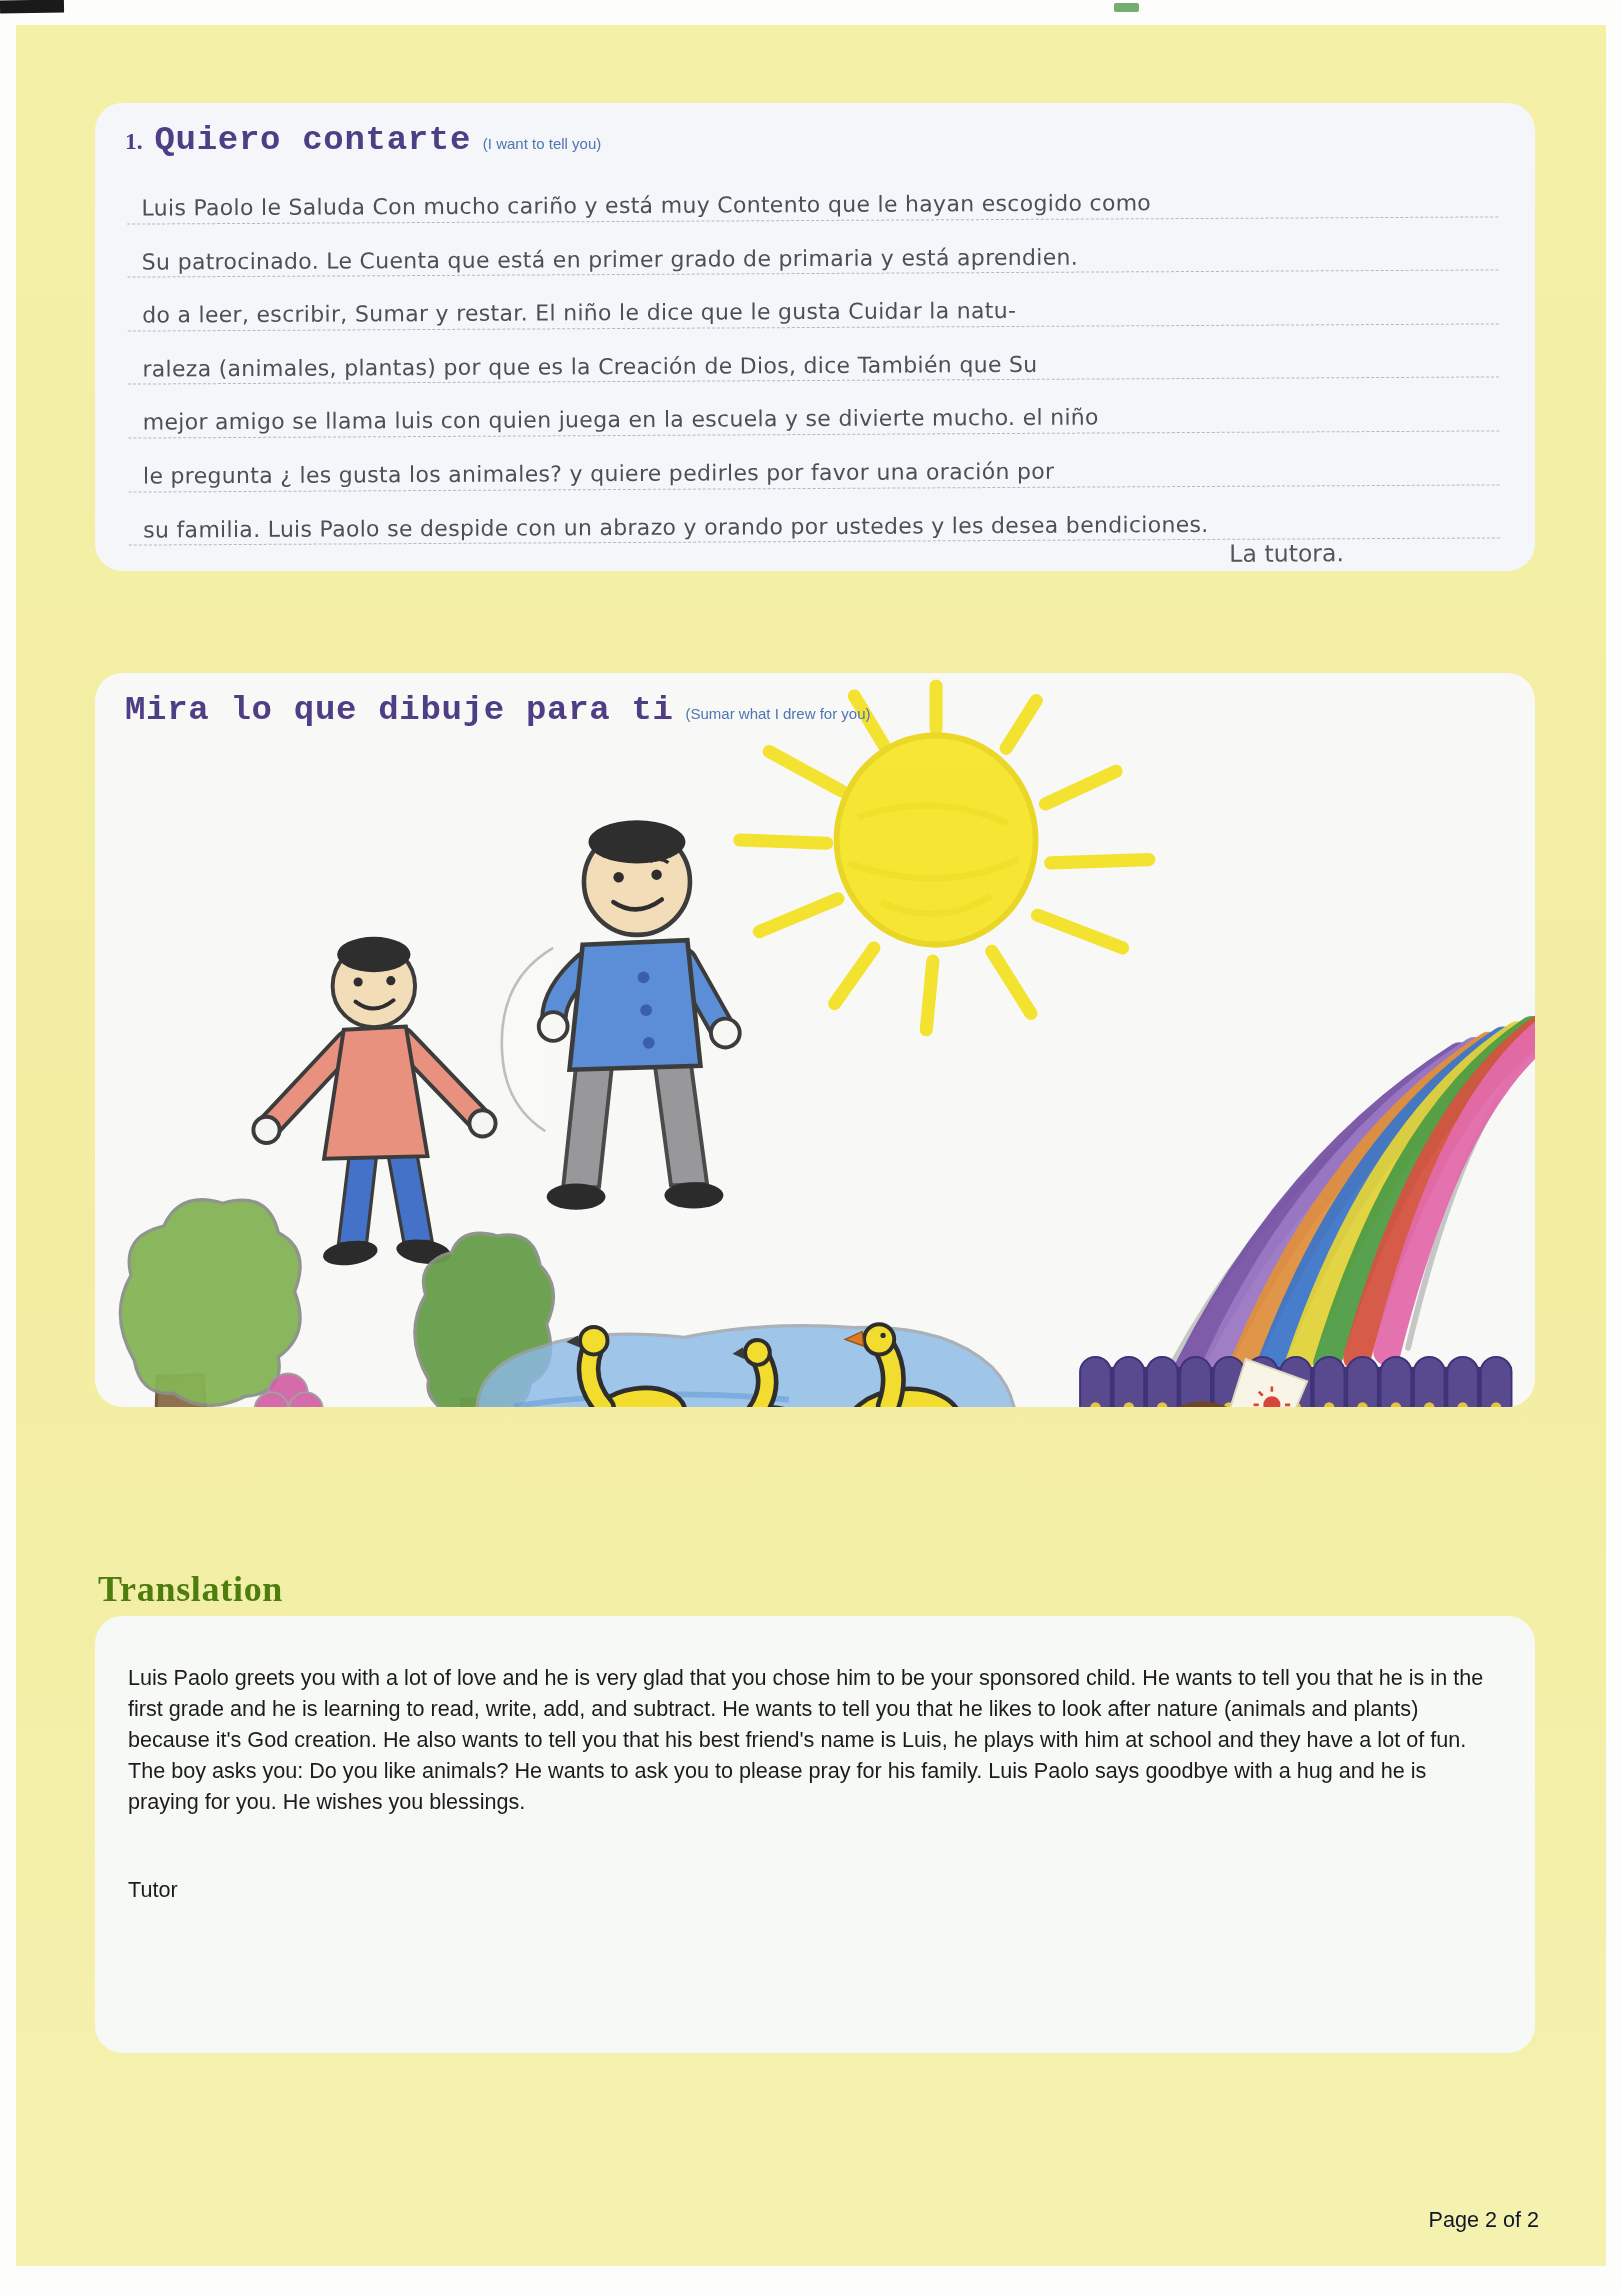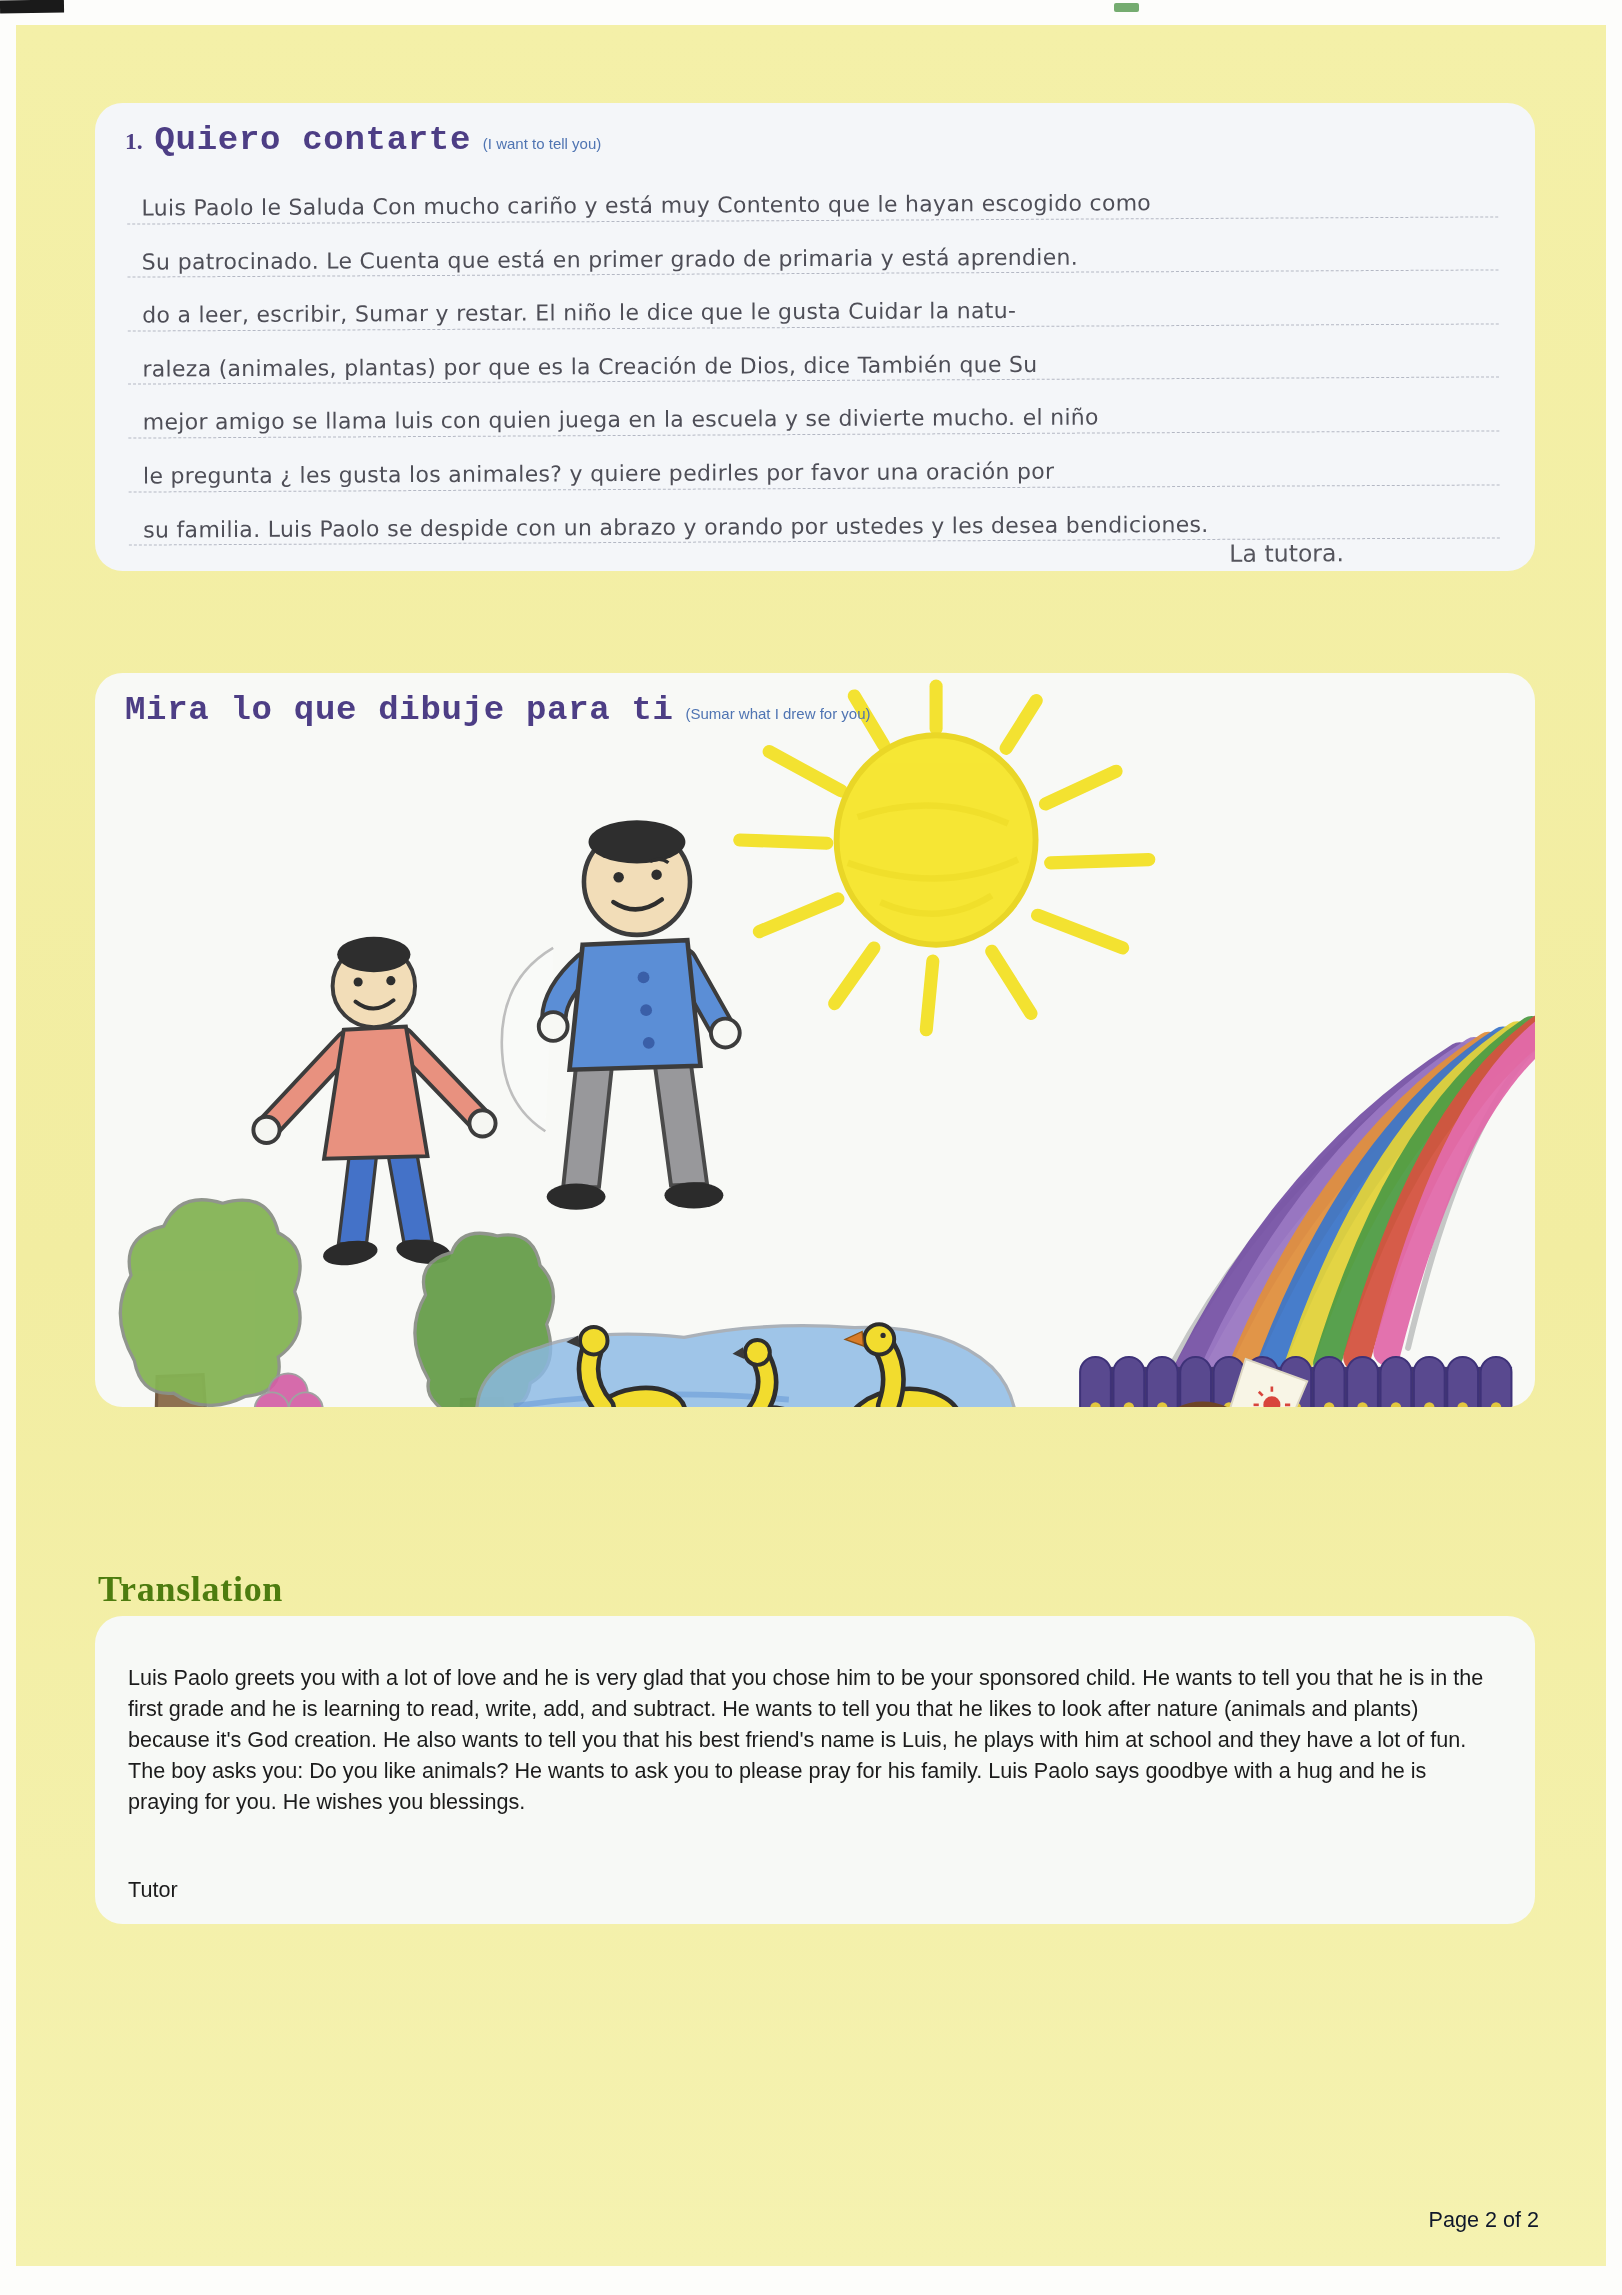--- a/index.html
+++ b/index.html
@@ -7,21 +7,21 @@
         font-family:"Liberation Sans",sans-serif;}
   .sheet{position:absolute;left:16.4px;top:25px;width:1590px;height:2241px;
          background:linear-gradient(180deg,#f4f0a8 0%,#f2eda1 55%,#f5f2b0 100%);}
   .scan-mark-black{position:absolute;left:0;top:0;width:64px;height:13px;background:#1a1a1a;
          transform:rotate(-1deg);}
   .scan-mark-green{position:absolute;left:1114px;top:3.3px;width:25px;height:8.5px;background:#5d9d57;
          border-radius:2px;opacity:.85;}
   .panel{position:absolute;left:95px;width:1440px;border-radius:27.5px;}
   .panel1{top:103px;height:468px;background:#f4f6f9;}
   .panel2{top:641px;height:734px;background:#f8f9f6;overflow:hidden;margin-top:32px;}
-  .panel3{top:1616px;height:308px;background:#f7f9f6;}
+  .panel3{top:1616px;height:437px;background:#f7f9f6;}
   .sec-hdr{display:flex;align-items:baseline;gap:11.8px;padding:18.3px 0 0 30px;position:relative;z-index:3;}
   .sec-num{font-family:"Liberation Serif",serif;font-weight:700;font-size:23.6px;color:#4d3e85;}
   .sec-title{font-family:Liberation Mono, monospace;font-weight:700;font-size:34px;color:#4d3e85;
              letter-spacing:0.7px;}
   .sec-sub{font-size:15px;color:#4f74b2;font-weight:400;}
   .hw-area{margin:7.9px 36px 0 33px;transform:rotate(-0.3deg);}
   .hw-row{height:50px;border-bottom:1.3px dashed #b4b8c4;display:flex;align-items:flex-end;
           padding:0 0 2.6px 14.4px;font-family:"DejaVu Sans",sans-serif;font-size:22px;color:#4e4e57;
           letter-spacing:0.3px;white-space:nowrap;overflow:visible;}
   .hw-sig{height:33px;text-align:right;padding-right:156px;font-family:"DejaVu Sans",sans-serif;

